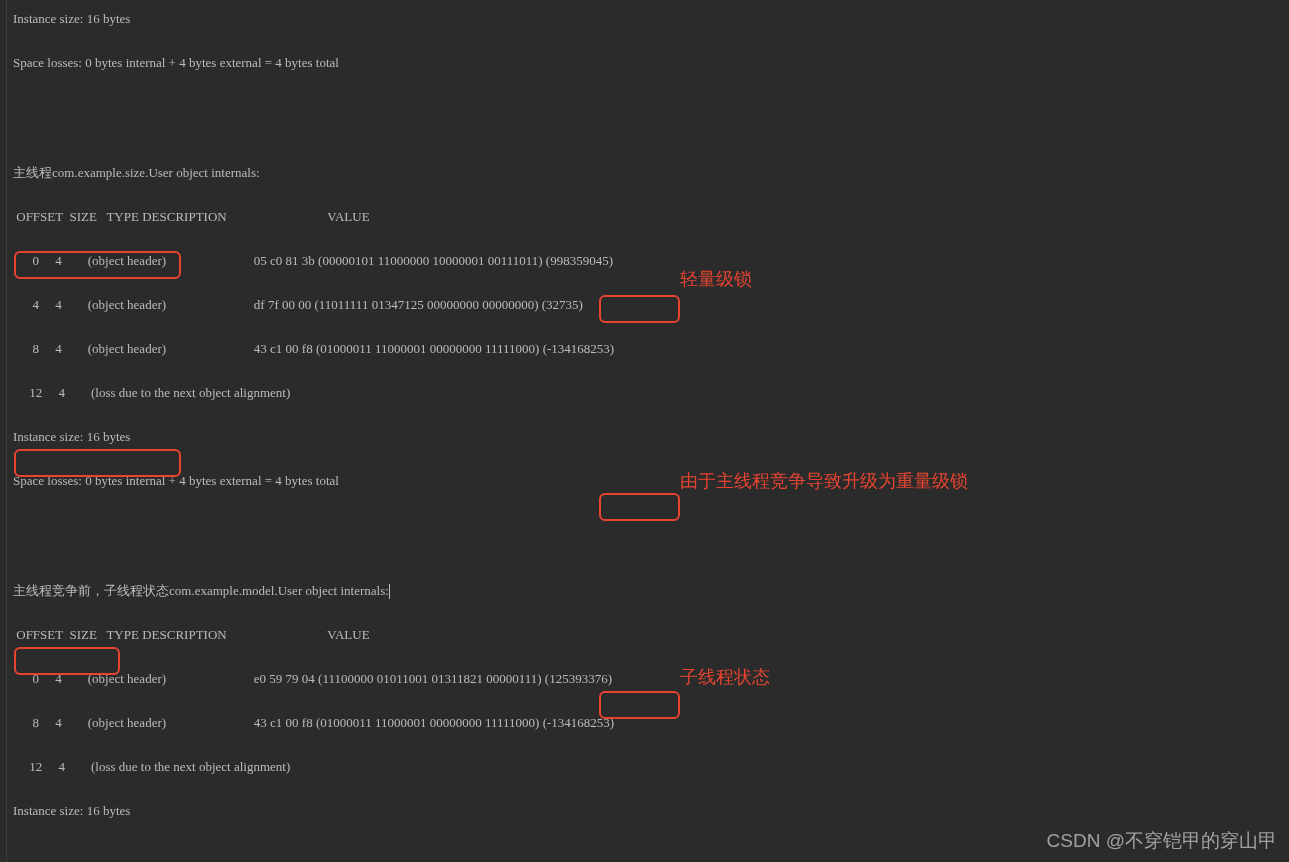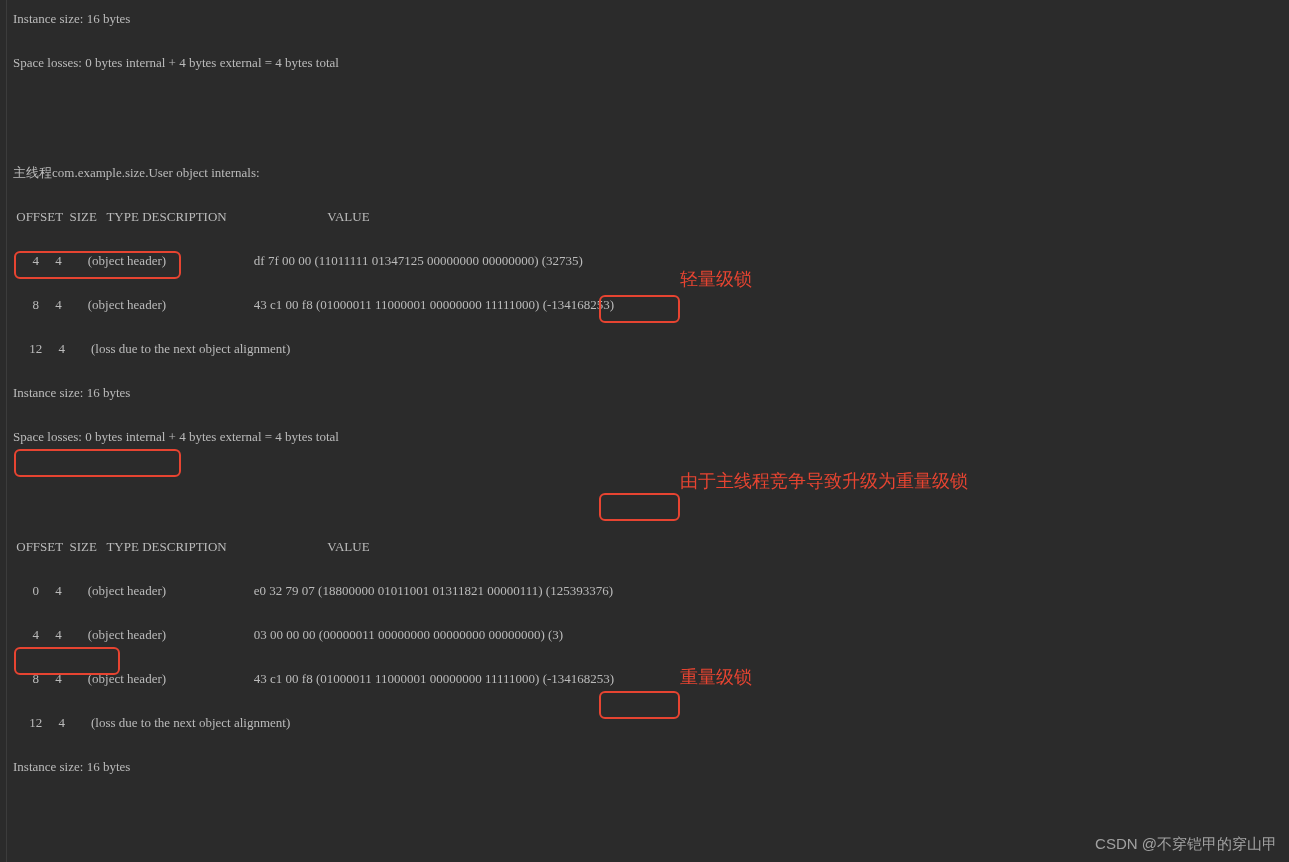--- a/index.html
+++ b/index.html
@@ -38,51 +38,52 @@
     font-size: 18px;
     font-weight: 500;
     pointer-events: none;
   }
   .watermark {
     position: absolute;
     right: 12px;
     bottom: 8px;
     color: rgba(200,200,200,0.75);
     font-family: "PingFang SC", "Microsoft YaHei", sans-serif;
-    font-size: 15px;
+    font-size: 19px;
   }
   .cursor {
     display: inline-block;
     width: 1px;
     height: 15px;
     background: #bbbbbb;
     vertical-align: middle;
     margin-bottom: 2px;
   }
 </style>
 </head>
 <body>
 
 <div class="console">
 <div class="line" style="margin-top:-14px;">Instance size: 16 bytes</div>
 <div class="line">Space losses: 0 bytes internal + 4 bytes external = 4 bytes total</div>
 <div class="line"></div>
 
 <div class="line">主线程com.example.size.User object internals:</div>
 <div class="line"> OFFSET  SIZE   TYPE DESCRIPTION                               VALUE</div>
+<div class="line">      0     4        (object header)                           05 c0 81 3b (00000101 11000000 10000001 00111011) (998359045)</div>
 <div class="line">      4     4        (object header)                           df 7f 00 00 (11011111 01347125 00000000 00000000) (32735)</div>
 <div class="line">      8     4        (object header)                           43 c1 00 f8 (01000011 11000001 00000000 11111000) (-134168253)</div>
 <div class="line">     12     4        (loss due to the next object alignment)</div>
 <div class="line">Instance size: 16 bytes</div>
 <div class="line">Space losses: 0 bytes internal + 4 bytes external = 4 bytes total</div>
 <div class="line"></div>
 
+<div class="line"><span>主线程竞争前，子线程状态</span><span>com.example.model.User object internals:</span><span class="cursor"></span></div>
 <div class="line"> OFFSET  SIZE   TYPE DESCRIPTION                               VALUE</div>
-<div class="line"><span>      0     4        (object header)                           e0 32 79 07 </span><span>(18800000</span><span> 01011001 01311821 00000111) (125393376)</span></div>
-<div class="line">      4     4        (object header)                           03 00 00 00 (00000011 00000000 00000000 00000000) (3)</div>
+<div class="line"><span>      0     4        (object header)                           e0 59 79 04 </span><span>(11100000</span><span> 01011001 01311821 00000111) (125393376)</span></div>
 <div class="line">      8     4        (object header)                           43 c1 00 f8 (01000011 11000001 00000000 11111000) (-134168253)</div>
 <div class="line">     12     4        (loss due to the next object alignment)</div>
 <div class="line">Instance size: 16 bytes</div>
 
 
 
 
 
 
 
@@ -105,15 +106,15 @@
 <div class="hl-box" style="left:14px; top:251px; width:163px; height:24px;"></div>
 <div class="hl-box" style="left:14px; top:449px; width:163px; height:24px;"></div>
 <div class="hl-box" style="left:14px; top:647px; width:102px; height:24px;"></div>
 
 <div class="hl-box" style="left:599px; top:295px; width:77px; height:24px;"></div>
 <div class="hl-box" style="left:599px; top:493px; width:77px; height:24px;"></div>
 <div class="hl-box" style="left:599px; top:691px; width:77px; height:24px;"></div>
 
 <div class="annotation" style="left:680px; top:267px;">轻量级锁</div>
 <div class="annotation" style="left:680px; top:469px;">由于主线程竞争导致升级为重量级锁</div>
-<div class="annotation" style="left:680px; top:665px;">重量级锁</div>
+<div class="annotation" style="left:680px; top:665px;">子线程状态</div>
 
 <div class="watermark">CSDN @不穿铠甲的穿山甲</div>
 
 </body></html>

